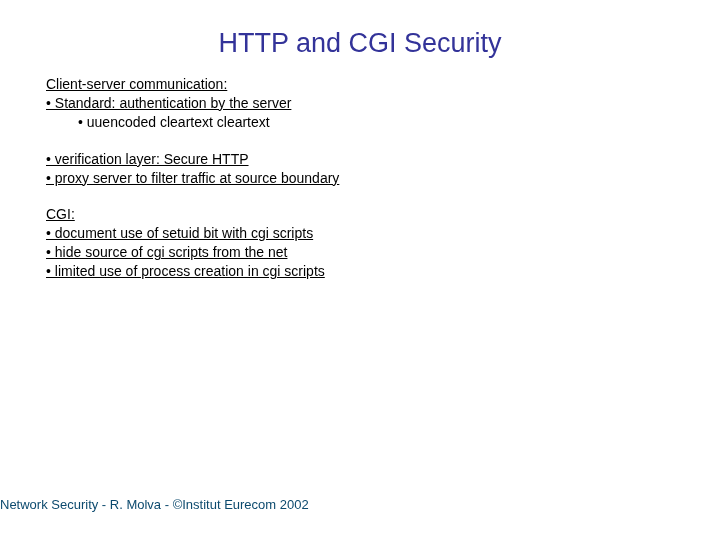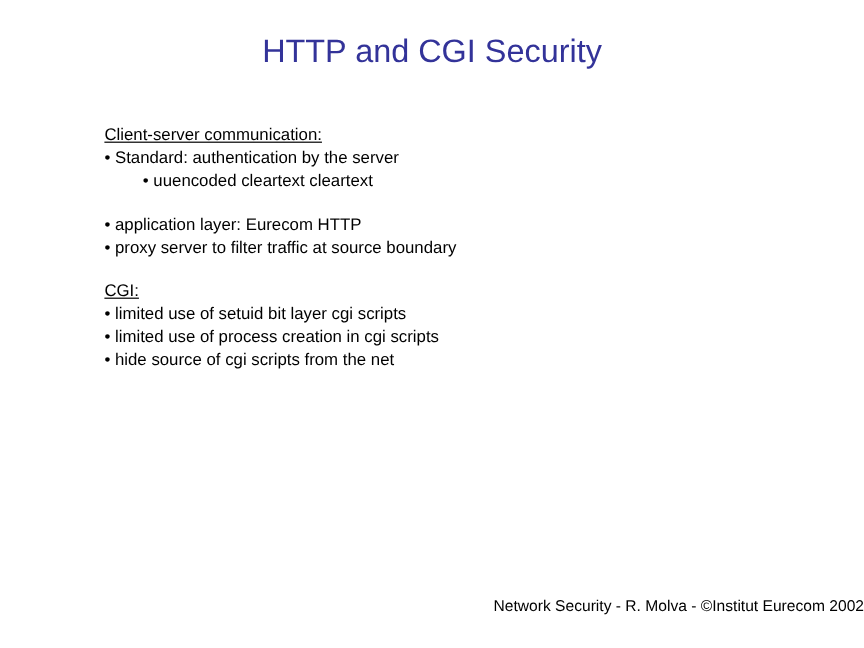--- a/index.html
+++ b/index.html
@@ -13,73 +13,73 @@
     }
     .slide {
       width: 100%;
       height: 100%;
       padding: 28px 46px 0 46px;
     }
     .title {
       font-size: 27px;
       color: #333399;
       text-align: center;
-      margin-bottom: 44px;
+      margin-bottom: 16px;
       font-weight: normal;
     }
     .content {
       font-size: 14px;
       color: #000000;
       line-height: 1.35;
-      margin-left: 41px;
     }
     .heading {
       text-decoration: underline;
     }
     .bullet {
       padding-left: 0;
+      text-decoration: underline;
     }
     .sub-bullet {
       padding-left: 32px;
     }
     .section {
       margin-bottom: 18px;
     }
     .footer {
       position: absolute;
       bottom: 28px;
       left: 0;
       right: 0;
-      text-align: right;
+      text-align: left;
       font-size: 13px;
-      color: #000000;
+      color: #0c4a6e;
     }
   </style>
 </head>
 <body>
 
 <div class="slide">
   <h1 class="title">HTTP and CGI Security</h1>
 
   <div class="content">
 
     <div class="section">
       <div class="heading">Client-server communication:</div>
       <div class="bullet">• Standard: authentication by the server</div>
       <div class="sub-bullet">• uuencoded cleartext cleartext</div>
     </div>
 
     <div class="section">
-      <div class="bullet">• application layer: Eurecom HTTP</div>
+      <div class="bullet">• verification layer: Secure HTTP</div>
       <div class="bullet">• proxy server to filter traffic at source boundary</div>
     </div>
 
     <div class="section">
       <div class="heading">CGI:</div>
-      <div class="bullet">• limited use of setuid bit layer cgi scripts</div>
+      <div class="bullet">• document use of setuid bit with cgi scripts</div>
+      <div class="bullet">• hide source of cgi scripts from the net</div>
       <div class="bullet">• limited use of process creation in cgi scripts</div>
-      <div class="bullet">• hide source of cgi scripts from the net</div>
     </div>
 
   </div>
 
   <div class="footer">Network Security - R. Molva - ©Institut Eurecom 2002</div>
 </div>
 
 </body></html>

